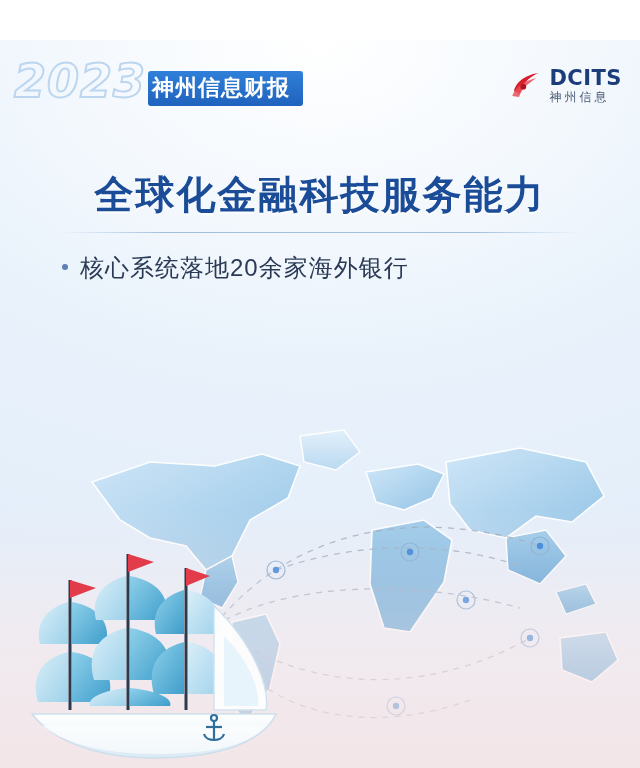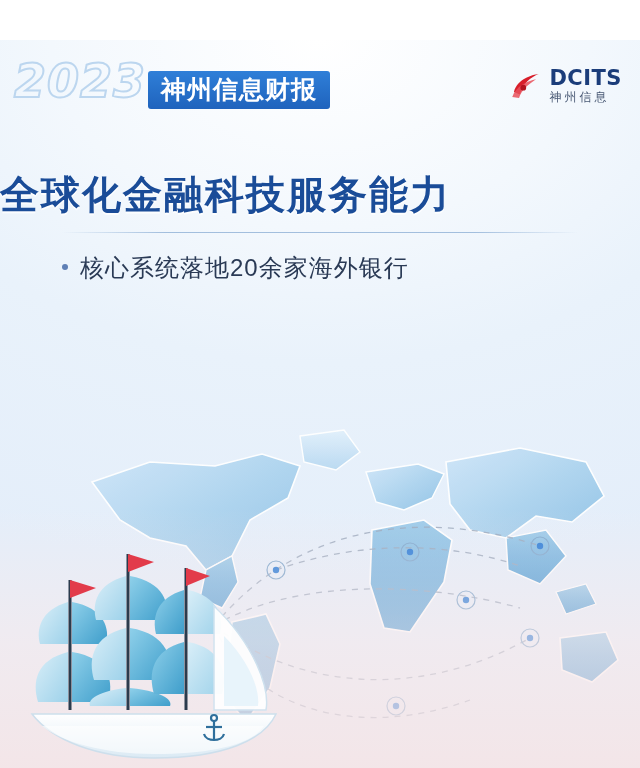--- a/index.html
+++ b/index.html
@@ -60,33 +60,32 @@
     text-shadow: none;
     line-height: 1;
     user-select: none;
   }
   .badge {
     position: absolute;
     left: 148px;
     top: 31px;
     background: linear-gradient(180deg, #2f7fd8 0%, #1f63bd 100%);
     color: #ffffff;
-    font-size: 25px;
+    font-size: 22px;
     font-weight: bold;
     letter-spacing: 1px;
-    padding: 6px 13px 7px 13px;
+    padding: 6px 13px 7px 4px;
     border-radius: 3px;
     line-height: 1;
   }
   .logo {
     position: absolute;
     right: 18px;
     top: 28px;
     display: flex;
-    align-items: center;
     gap: 7px;
   }
   .logo-mark { width: 34px; height: 34px; display:block; }
   .logo-text { line-height: 1; }
   .logo-title {
     font-family: "DejaVu Sans", sans-serif;
     font-size: 21px;
     font-weight: bold;
     color: #1b3d7a;
     letter-spacing: 0.5px;
@@ -97,20 +96,21 @@
     letter-spacing: 3px;
     margin-top: 3px;
     font-family: Liberation Mono, monospace;
   }
 
   
   .title {
     position: absolute;
     left: 0; right: 0;
     top: 128px;
+    text-align: center;
     font-size: 39px;
     font-weight: bold;
     letter-spacing: 2px;
     color: #1a4c98;
     text-shadow: 0 2px 0 rgba(255,255,255,0.8);
   }
   .title-rule {
     position: absolute;
     left: 62px;
     right: 62px;

